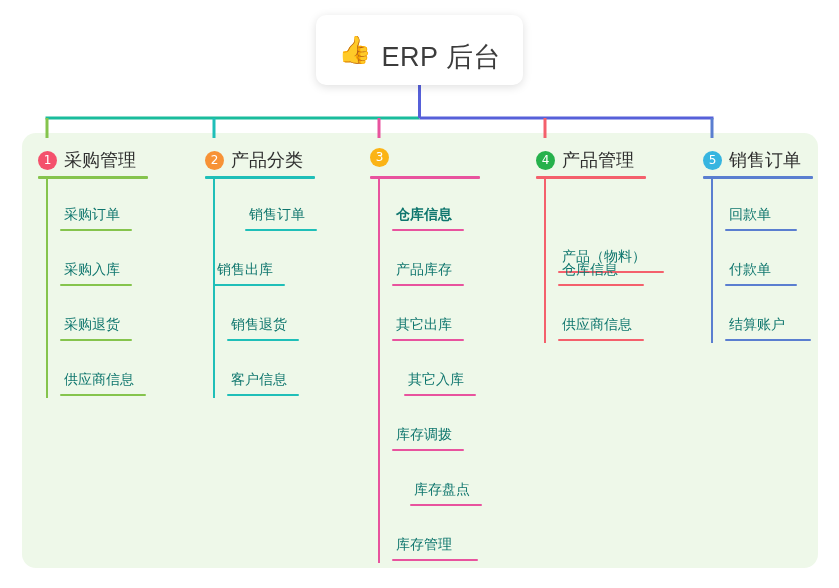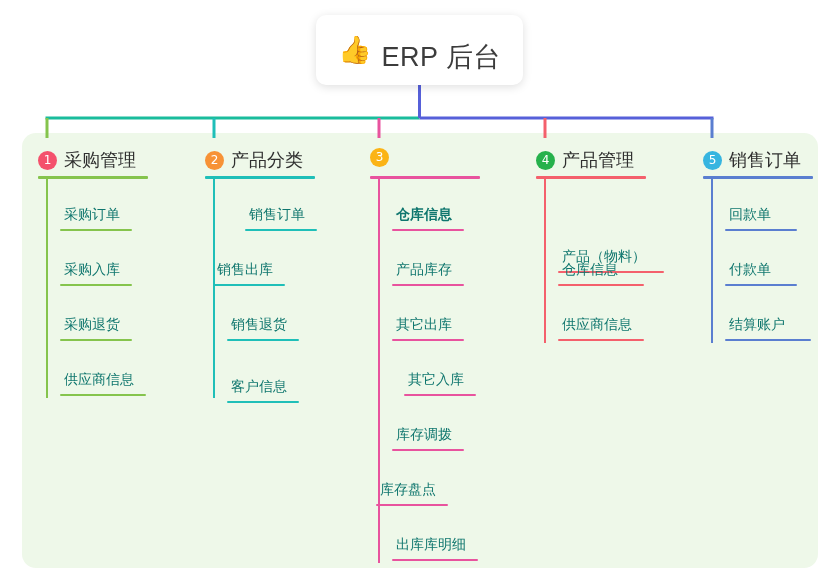--- a/index.html
+++ b/index.html
@@ -189,21 +189,21 @@
           <span class="leaf-rule" style="width: 72px; background: rgb(31, 191, 184);"></span>
         </div>
         <div class="leaf" style="left: 8px; top: 113px;">
           <span class="leaf-label">销售出库</span>
           <span class="leaf-rule" style="width: 72px; background: rgb(31, 191, 184);"></span>
         </div>
         <div class="leaf" style="left: 22px; top: 168px;">
           <span class="leaf-label">销售退货</span>
           <span class="leaf-rule" style="width: 72px; background: rgb(31, 191, 184);"></span>
         </div>
-        <div class="leaf" style="left: 22px; top: 223px; margin-top: 7px;">
+        <div class="leaf" style="left: 22px; top: 223px;">
           <span class="leaf-label">客户信息</span>
           <span class="leaf-rule" style="width: 72px; background: rgb(31, 191, 184);"></span>
         </div>
       </div>
       <div class="column" style="left: 370px; top: 148px;">
         <div class="col-head">
           <span class="badge" style="background: rgb(251, 180, 22);">3</span>
         </div>
         <div class="head-rule" style="width: 110px; background: rgb(232, 83, 158); top: 28px; left: 0px;"></div>
         <div class="spine" style="background: rgb(232, 83, 158); left: 8px; top: 30px; height: 385px;"></div>
@@ -220,26 +220,26 @@
           <span class="leaf-rule" style="width: 72px; background: rgb(232, 83, 158);"></span>
         </div>
         <div class="leaf" style="left: 34px; top: 223px;">
           <span class="leaf-label">其它入库</span>
           <span class="leaf-rule" style="width: 72px; background: rgb(232, 83, 158);"></span>
         </div>
         <div class="leaf" style="left: 22px; top: 278px;">
           <span class="leaf-label">库存调拨</span>
           <span class="leaf-rule" style="width: 72px; background: rgb(232, 83, 158);"></span>
         </div>
-        <div class="leaf" style="left: 6px; top: 333px;">
+        <div class="leaf" style="left: 40px; top: 333px;">
           <span class="leaf-label">库存盘点</span>
           <span class="leaf-rule" style="width: 72px; background: rgb(232, 83, 158);"></span>
         </div>
         <div class="leaf" style="left: 22px; top: 388px;">
-          <span class="leaf-label">出库库明细</span>
+          <span class="leaf-label">库存管理</span>
           <span class="leaf-rule" style="width: 86px; background: rgb(232, 83, 158);"></span>
         </div>
       </div>
       <div class="column" style="left: 536px; top: 148px;">
         <div class="col-head">
           <span class="badge" style="background: rgb(38, 177, 76);">4</span>
           <span class="col-head-label">产品管理</span>
         </div>
         <div class="head-rule" style="width: 110px; background: rgb(244, 96, 108); top: 28px; left: 0px;"></div>
         <div class="spine" style="background: rgb(244, 96, 108); left: 8px; top: 30px; height: 165px;"></div>

